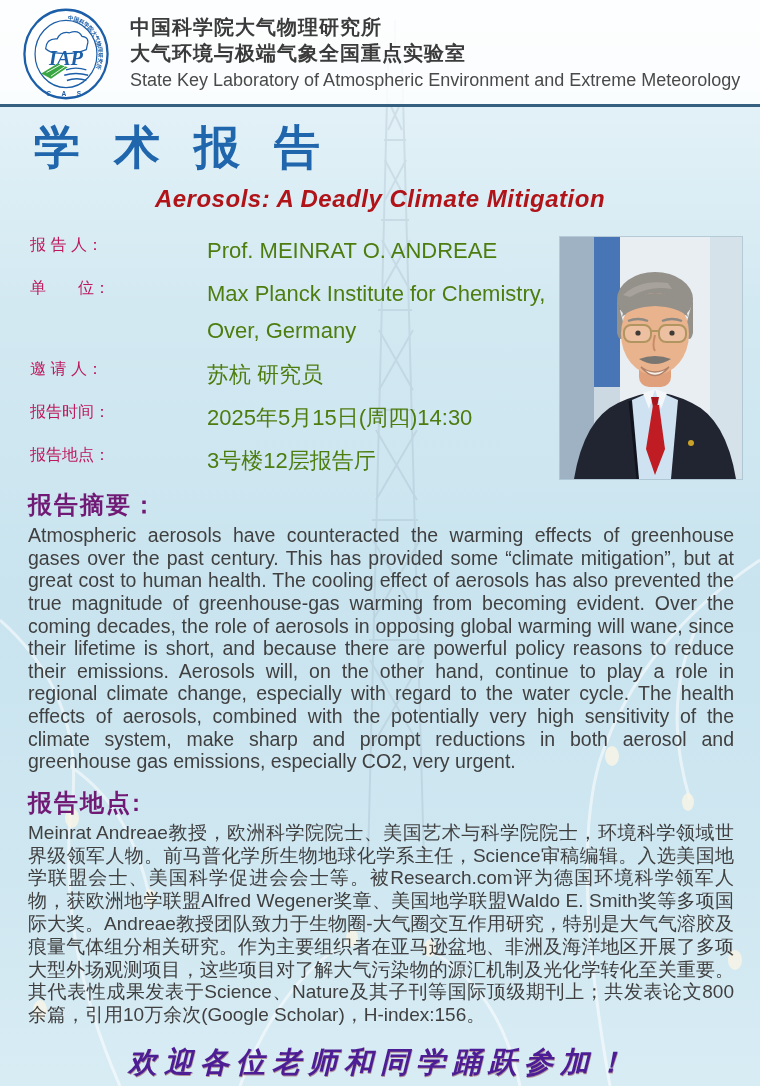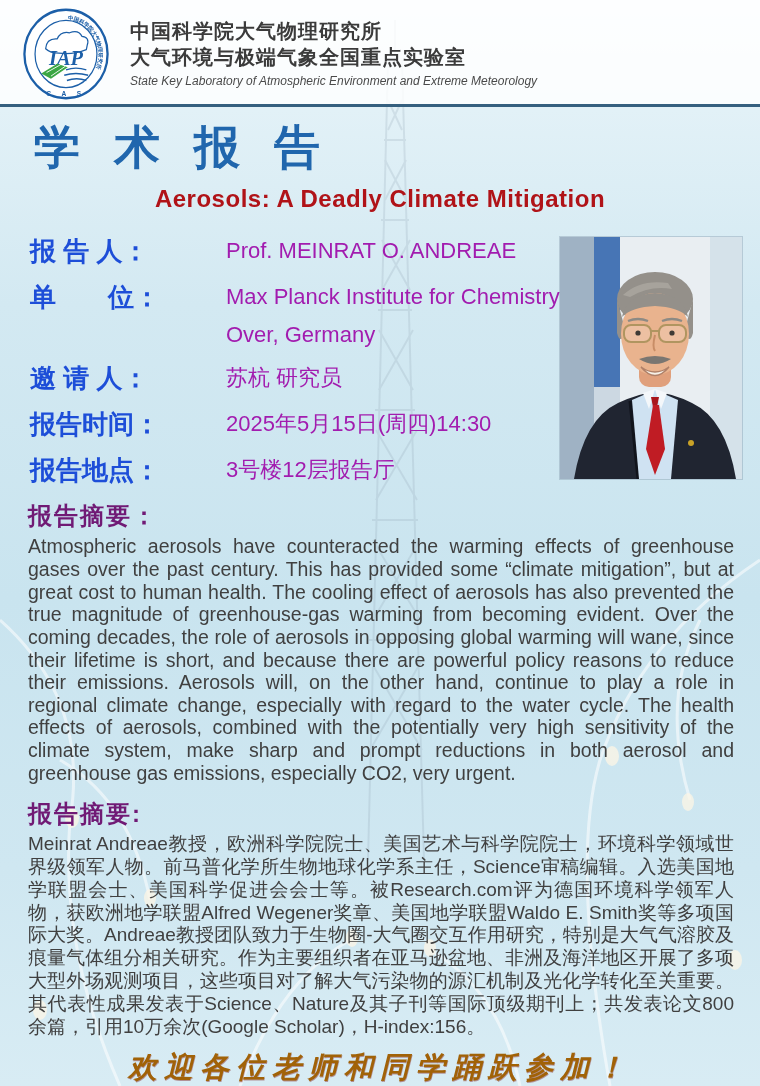--- a/index.html
+++ b/index.html
@@ -9,43 +9,43 @@
     background:linear-gradient(180deg,#f2f9fc 0%,#e2f1f7 10%,#d3e9f2 28%,#c9e4ef 55%,#cfe7f1 80%,#d8ecf4 100%);
   }
   .bg-decor{position:absolute;left:0;top:0;width:760px;height:1086px;z-index:0;pointer-events:none;}
   .content{position:relative;z-index:1;}
 
   
   header{display:flex;align-items:center;gap:16px;padding:8px 16px 4px 18px;
     background:rgba(255,255,255,0.82);}
   .logo-wrap{width:96px;height:92px;flex-shrink:0;}
   .h-cn{font-size:20px;font-weight:bold;color:#3b3b3b;line-height:1.28;letter-spacing:1px;}
-  .h-en{font-size:12px;color:#4a4a4a;line-height:1.35;margin-top:2px;font-style:italic;}
+  .h-en{font-size:18px;color:#4a4a4a;line-height:1.35;margin-top:2px;}
   .divider{height:3px;background:#35607f;width:100%;}
 
   
   h1{margin:12px 0 0;text-align:left;font-size:46px;line-height:1.22;color:#2066ad;font-weight:800;}
   h1 span{letter-spacing:34px;padding-left:34px;}
-  h2{margin:10px 0 0;text-align:center;font-size:24px;color:#b01318;font-weight:bold;letter-spacing:0.5px;}
+  h2{margin:10px 0 0;text-align:center;font-size:24px;color:#b01318;font-weight:bold;letter-spacing:0.5px;font-style:italic;}
 
   
   .info{position:relative;margin:22px 18px 0 30px;min-height:246px;}
   .row{display:flex;margin-bottom:13px;line-height:1.28;}
-  .lbl{width:176px;flex-shrink:0;color:#1d4ed8;font-weight:bold;font-size:26px;white-space:pre;}
-  .val{font-size:22px;color:#a21caf;margin-left:20px;padding-top:2px;}
+  .lbl{width:176px;flex-shrink:0;color:#be185d;font-weight:normal;font-size:16px;white-space:pre;}
+  .val{font-size:22px;color:#4d7c0f;margin-left:1px;padding-top:2px;}
   .val-line2{display:block;margin-top:9px;}
   .photo{position:absolute;right:0;top:2px;width:182px;height:242px;box-shadow:0 0 0 1px rgba(120,140,160,.35);}
 
   
   .sec-h{margin:8px 12px 3px 28px;font-size:24px;color:#701a75;font-weight:bold;letter-spacing:2px;}
   .para{margin:2px 26px 0 28px;font-size:19.5px;line-height:1.16;color:#404040;
     text-align:justify;text-justify:inter-word;}
   .bio-para{font-size:19px;line-height:1.2;}
-  .welcome{margin-top:10px;text-align:center;font-size:29px;font-weight:bold;font-style:italic;
-    color:#a16207;letter-spacing:7px;text-shadow:0.5px 0.5px 0 rgba(120,10,10,.4);}
+  .welcome{margin-top:16px;text-align:center;font-size:29px;font-weight:bold;font-style:italic;
+    color:#4c1d95;letter-spacing:7px;text-shadow:0.5px 0.5px 0 rgba(120,10,10,.4);}
 </style>
 </head>
 <body>
 
 <svg class="bg-decor" viewBox="0 0 760 1086">
   <g stroke="#8fa2b2" stroke-width="2" opacity="0.22" fill="none">
     <line x1="388" y1="60" x2="368" y2="860"></line>
     <line x1="402" y1="60" x2="424" y2="860"></line>
     <path d="M388,100 L402,130 M402,100 L388,130 M385,160 L406,200 M406,160 L385,200 M382,240 L410,290 M410,240 L382,290 M379,330 L413,390 M413,330 L379,390 M376,430 L417,500 M417,430 L376,500 M373,540 L420,620 M420,540 L373,620 M370,660 L422,750 M422,660 L370,750"></path>
     <line x1="384" y1="140" x2="406" y2="140"></line>
@@ -173,19 +173,19 @@
       </svg>
     </div>
   </section>
 
   <section>
     <div class="sec-h">报告摘要：</div>
     <p class="para">Atmospheric aerosols have counteracted the warming effects of greenhouse gases over the past century. This has provided some “climate mitigation”, but at great cost to human health. The cooling effect of aerosols has also prevented the true magnitude of greenhouse-gas warming from becoming evident. Over the coming decades, the role of aerosols in opposing global warming will wane, since their lifetime is short, and because there are powerful policy reasons to reduce their emissions. Aerosols will, on the other hand, continue to play a role in regional climate change, especially with regard to the water cycle. The health effects of aerosols, combined with the potentially very high sensitivity of the climate system, make sharp and prompt reductions in both aerosol and greenhouse gas emissions, especially CO2, very urgent.</p>
   </section>
 
   <section>
-    <div class="sec-h" style="margin-top:14px;">报告摘要:</div>
+    <div class="sec-h" style="margin-top:14px;">报告地点:</div>
     <p class="para bio-para">Meinrat Andreae教授，欧洲科学院院士、美国艺术与科学院院士，环境科学领域世界级领军人物。前马普化学所生物地球化学系主任，Science审稿编辑。入选美国地学联盟会士、美国科学促进会会士等。被Research.com评为德国环境科学领军人物，获欧洲地学联盟Alfred Wegener奖章、美国地学联盟Waldo E. Smith奖等多项国际大奖。Andreae教授团队致力于生物圈-大气圈交互作用研究，特别是大气气溶胶及痕量气体组分相关研究。作为主要组织者在亚马逊盆地、非洲及海洋地区开展了多项大型外场观测项目，这些项目对了解大气污染物的源汇机制及光化学转化至关重要。其代表性成果发表于Science、Nature及其子刊等国际顶级期刊上；共发表论文800余篇，引用10万余次(Google Scholar)，H-index:156。</p>
   </section>
 
   <div class="welcome">欢迎各位老师和同学踊跃参加！</div>
 
 </div>
 
 </body></html>

